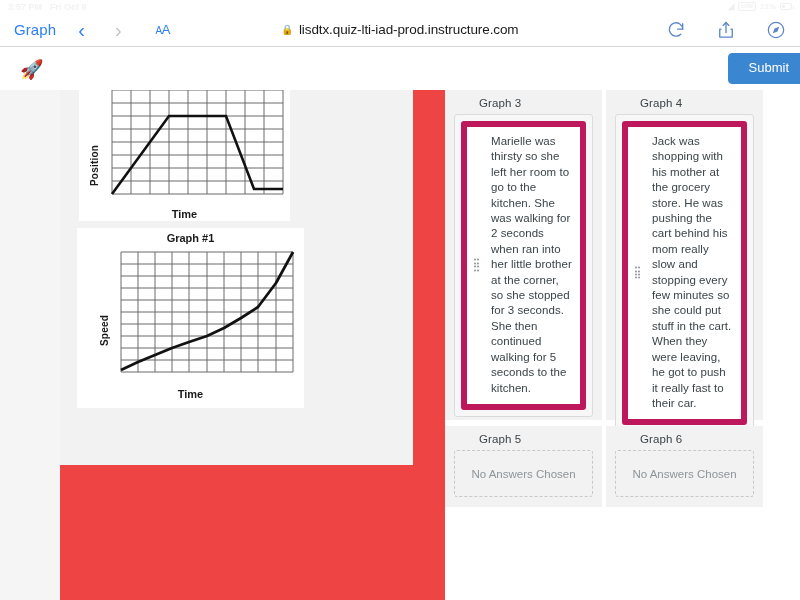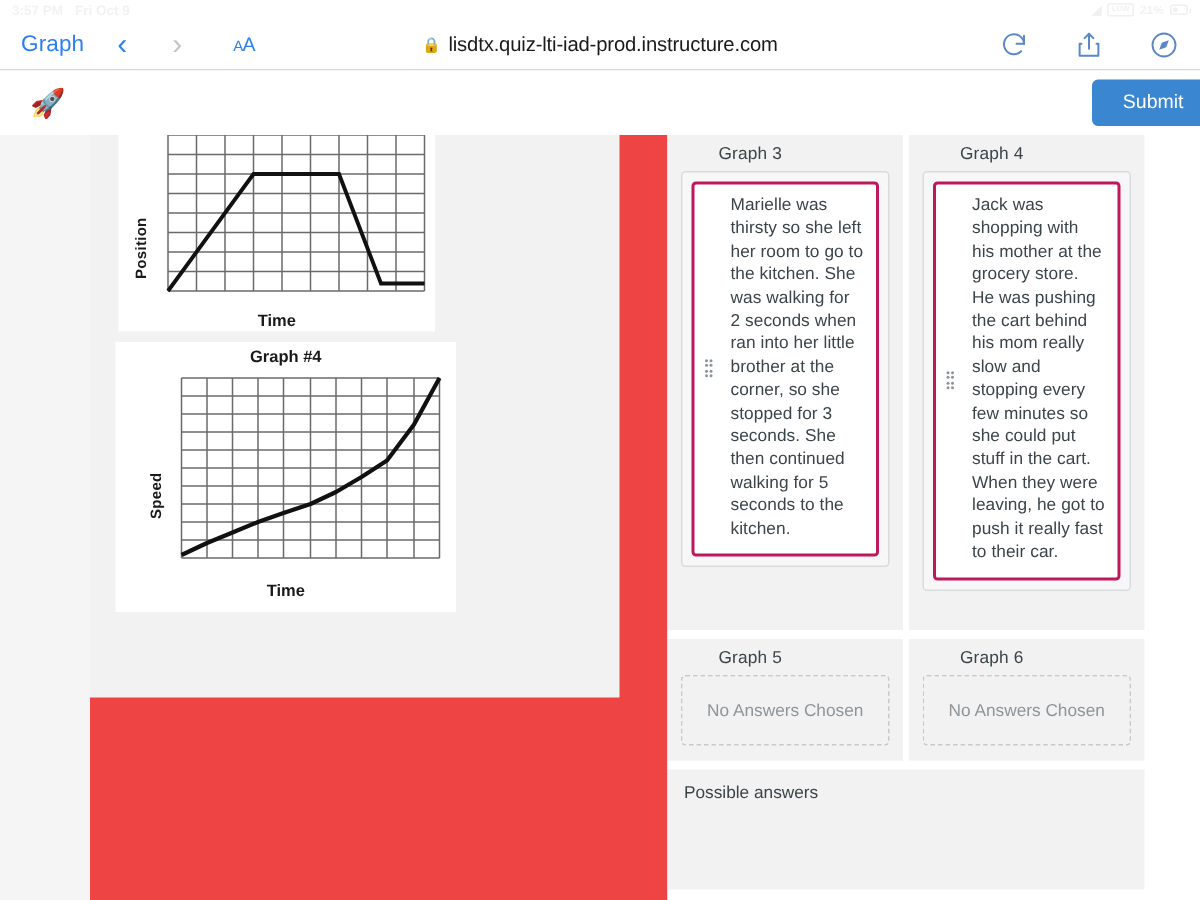--- a/index.html
+++ b/index.html
@@ -247,21 +247,21 @@
   }
   .drop-zone {
     border: 1px solid #d9dcde;
     border-radius: 3px;
     background: #f7f7f7;
     padding: 6px;
     min-height: 40px;
   }
   .answer-chip {
     background: #ffffff;
-    border: 2px solid #be185d;
+    border: 6px solid #be185d;
     border-radius: 3px;
     padding: 7px 8px 8px 24px;
     font-size: 11.5px;
     line-height: 15.4px;
     color: #3a4449;
     position: relative;
     letter-spacing: 0.05px;
   }
   .grip {
     position: absolute;
@@ -394,21 +394,21 @@
               <line x1="166" y1="0" x2="166" y2="104"></line>
               <line x1="185" y1="0" x2="185" y2="104"></line>
               <line x1="204" y1="0" x2="204" y2="104"></line>
             </g>
             <polyline points="33,104 90,26 147,26 175,99 204,99" fill="none" stroke="#111111" stroke-width="2.6"></polyline>
           </svg>
           <span class="axis-label-x" style="top:118px;">Time</span>
         </div>
 
         <div class="g2-wrap">
-          <div class="graph-title">Graph #4</div>
+          <div class="graph-title">Graph #1</div>
           <span class="axis-label-y" style="left:22px; top:68px; height:50px;">Speed</span>
           <svg width="227" height="135" viewBox="0 0 227 135" style="position:absolute; left:0; top:22px;">
             <g stroke="#6a6a6a" stroke-width="1">
               <line x1="44" y1="2" x2="216" y2="2"></line>
               <line x1="44" y1="14" x2="216" y2="14"></line>
               <line x1="44" y1="26" x2="216" y2="26"></line>
               <line x1="44" y1="38" x2="216" y2="38"></line>
               <line x1="44" y1="50" x2="216" y2="50"></line>
               <line x1="44" y1="62" x2="216" y2="62"></line>
               <line x1="44" y1="74" x2="216" y2="74"></line>
@@ -495,19 +495,16 @@
           <div class="cell-label">Graph 6</div>
           <div class="empty-drop">
             <span>No Answers Chosen</span>
           </div>
         </div>
 
       </div>
 
       <div class="spacer-row"></div>
 
-      <div class="possible-panel" style="width:318px;">
-        <div class="possible-label">Possible answers</div>
-      </div>
 
     </div>
   </div>
 </div>
 
 </body></html>

